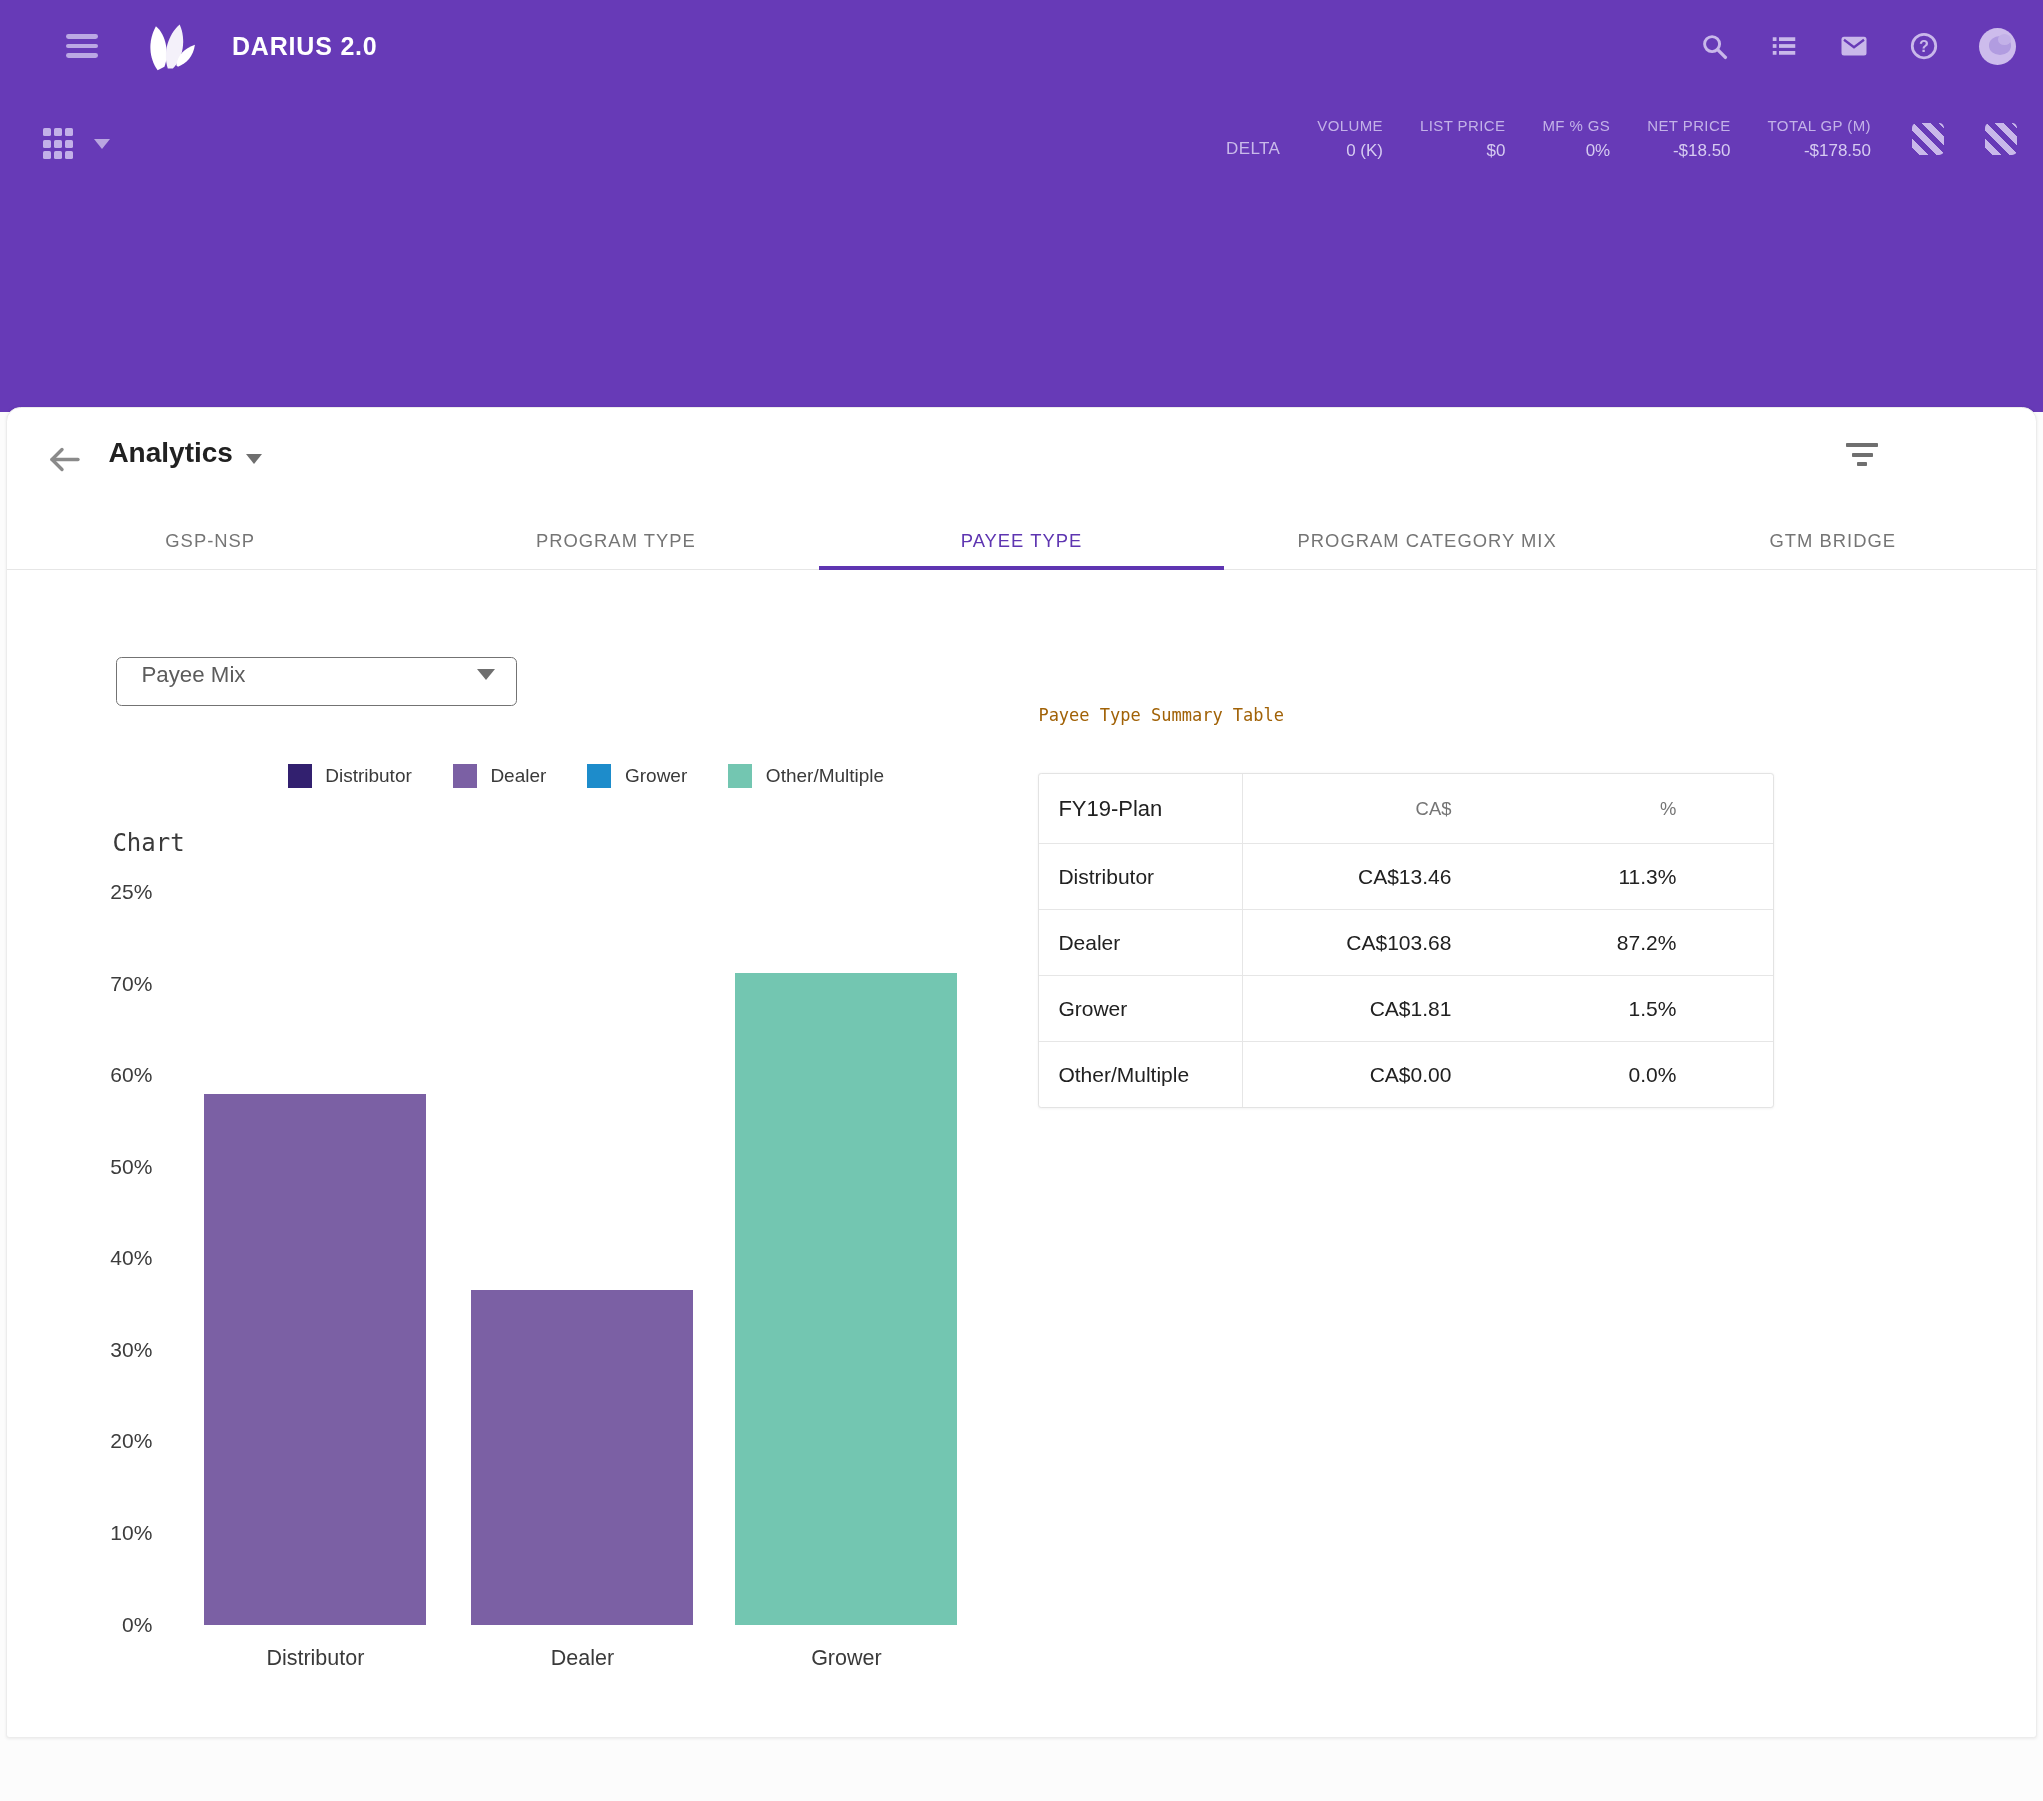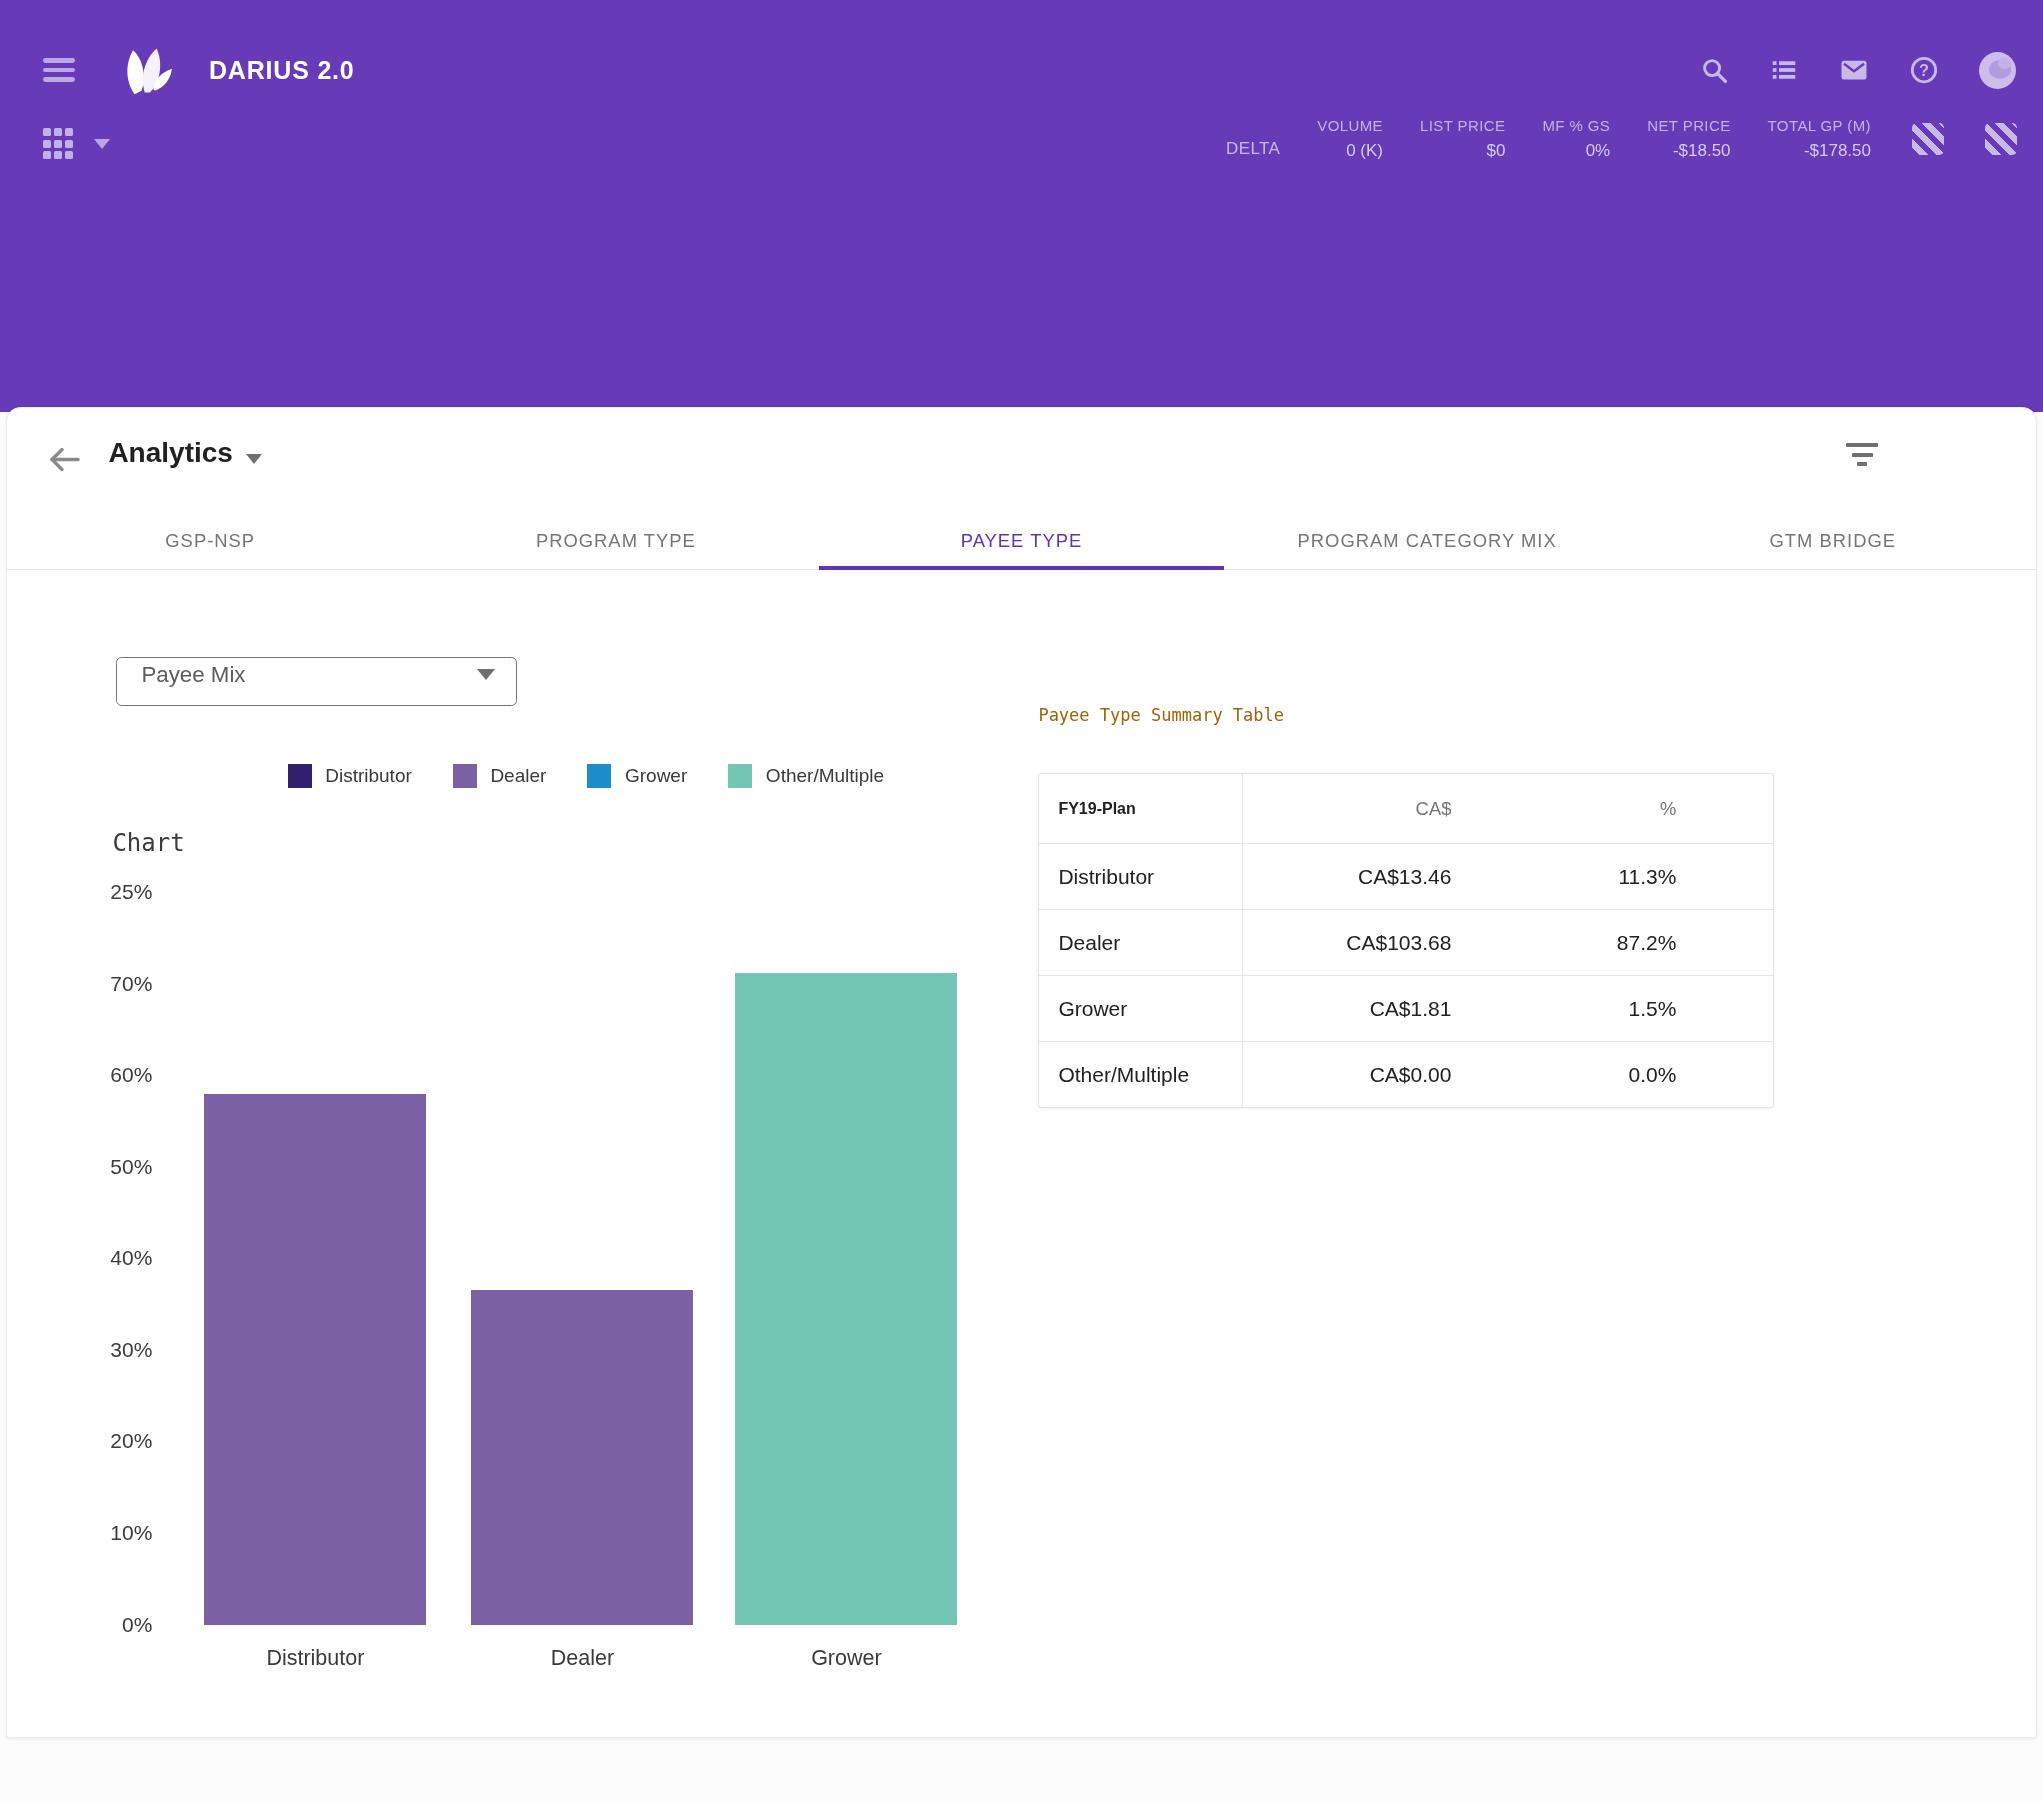--- a/index.html
+++ b/index.html
@@ -3,21 +3,21 @@
 <meta charset="utf-8">
 <style>
   html,body{margin:0;padding:0;}
   body{
     width:2043px;height:1801px;position:relative;overflow:hidden;
     background:#fcfcfc;font-family:"Liberation Sans",sans-serif;
     -webkit-font-smoothing:antialiased;
   }
   
   .app-header{position:absolute;top:0;left:0;width:2043px;height:412px;background:#673ab7;}
-  .topbar{position:absolute;top:0;left:0;right:0;height:92px;display:flex;align-items:center;padding:0 27px 0 43px;box-sizing:border-box;margin-top:24px;}
+  .topbar{position:absolute;top:0;left:0;right:0;height:92px;display:flex;align-items:center;padding:0 27px 0 66px;box-sizing:border-box;}
   .hamburger{width:32px;height:24px;display:flex;flex-direction:column;justify-content:space-between;cursor:pointer;}
   .hamburger span{display:block;height:4.8px;border-radius:2.4px;background:#bba8e4;}
   .logo{margin-left:41px;width:61px;height:61px;}
   .app-title{margin-left:32px;color:#ffffff;font-size:25px;font-weight:700;letter-spacing:0.8px;}
   .topbar-spacer{flex:1;}
   .top-icons{display:flex;align-items:center;gap:40px;}
   .top-icon{width:30px;height:30px;display:flex;align-items:center;justify-content:center;}
   .avatar{width:37px;height:37px;border-radius:50%;background:#cdbcec;position:relative;overflow:hidden;}
   .avatar .blob{position:absolute;width:22.3px;height:19px;border-radius:50%;background:#b19ce0;right:4.8px;top:8px;}
   .avatar .blob2{position:absolute;width:12.8px;height:11.2px;border-radius:50%;background:#c3b1e8;right:4.8px;top:6.4px;}
@@ -76,21 +76,21 @@
 
   
   .table-title{position:absolute;left:1031px;top:297px;font-family:"DejaVu Sans Mono",monospace;font-size:17px;color:#a16207;}
   .summary-table{position:absolute;left:1031px;top:365px;width:736px;background:#fff;border:0.8px solid #e3e3e3;border-radius:3.2px;
     box-shadow:0 0.8px 2.4px rgba(0,0,0,.05);box-sizing:border-box;}
   .trow{display:flex;align-items:stretch;height:65px;border-top:0.8px solid #e6e6e6;}
   .trow.thead{height:69px;border-top:none;}
   .tc1{width:204px;box-sizing:border-box;padding-left:19px;border-right:0.8px solid #e6e6e6;display:flex;align-items:center;}
   .tc2{width:208px;display:flex;align-items:center;justify-content:flex-end;}
   .tc3{flex:1;display:flex;align-items:center;justify-content:flex-end;padding-right:97px;}
-  .thead .tc1{font-size:16px;font-weight:700;color:#212121;}
+  .thead .tc1{font-size:22px;font-weight:400;color:#212121;}
   .thead .tc2,.thead .tc3{font-size:18.4px;color:#757575;}
   .trow .cell-text{font-size:21px;color:#212121;}
 </style>
 </head>
 <body>
 
 <div class="app-header">
   <div class="topbar">
     <div class="hamburger">
         <span></span>

